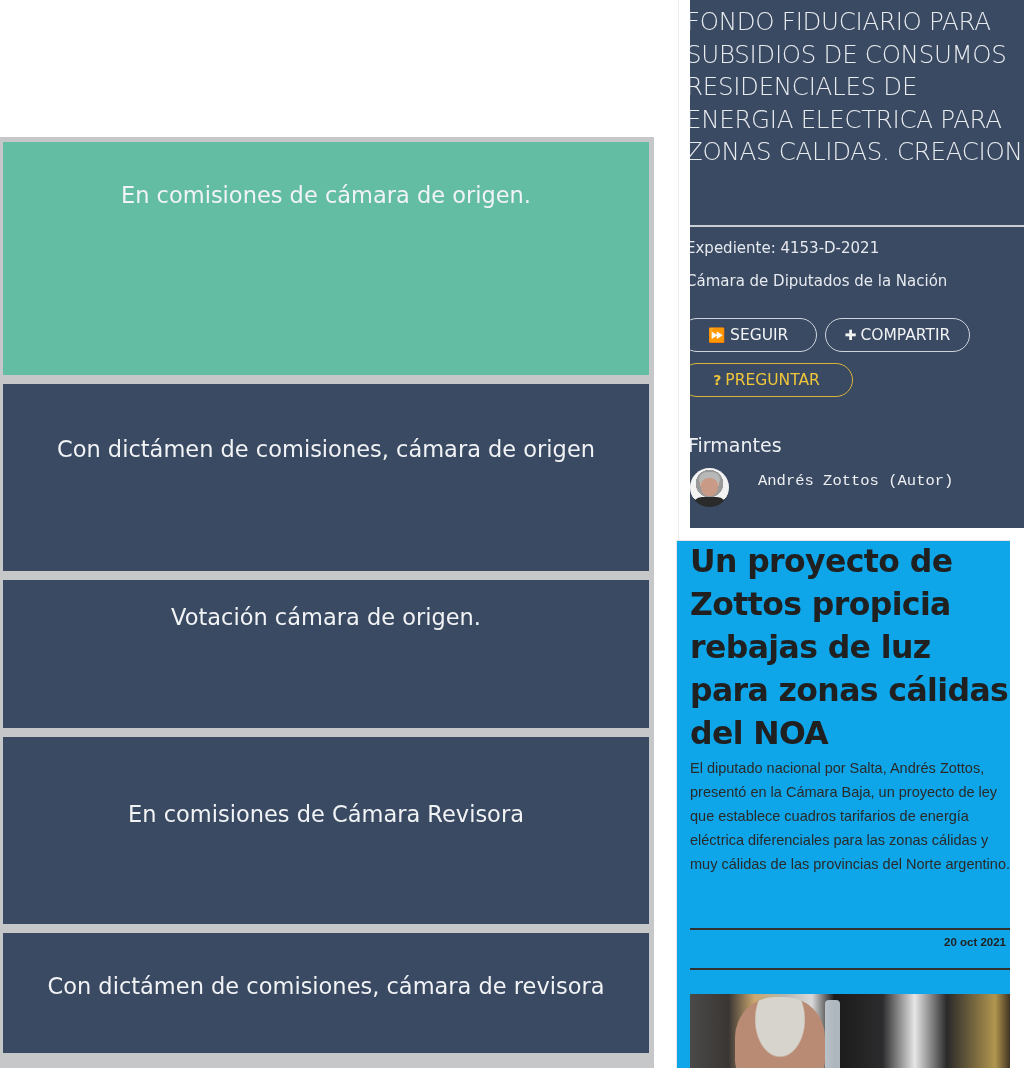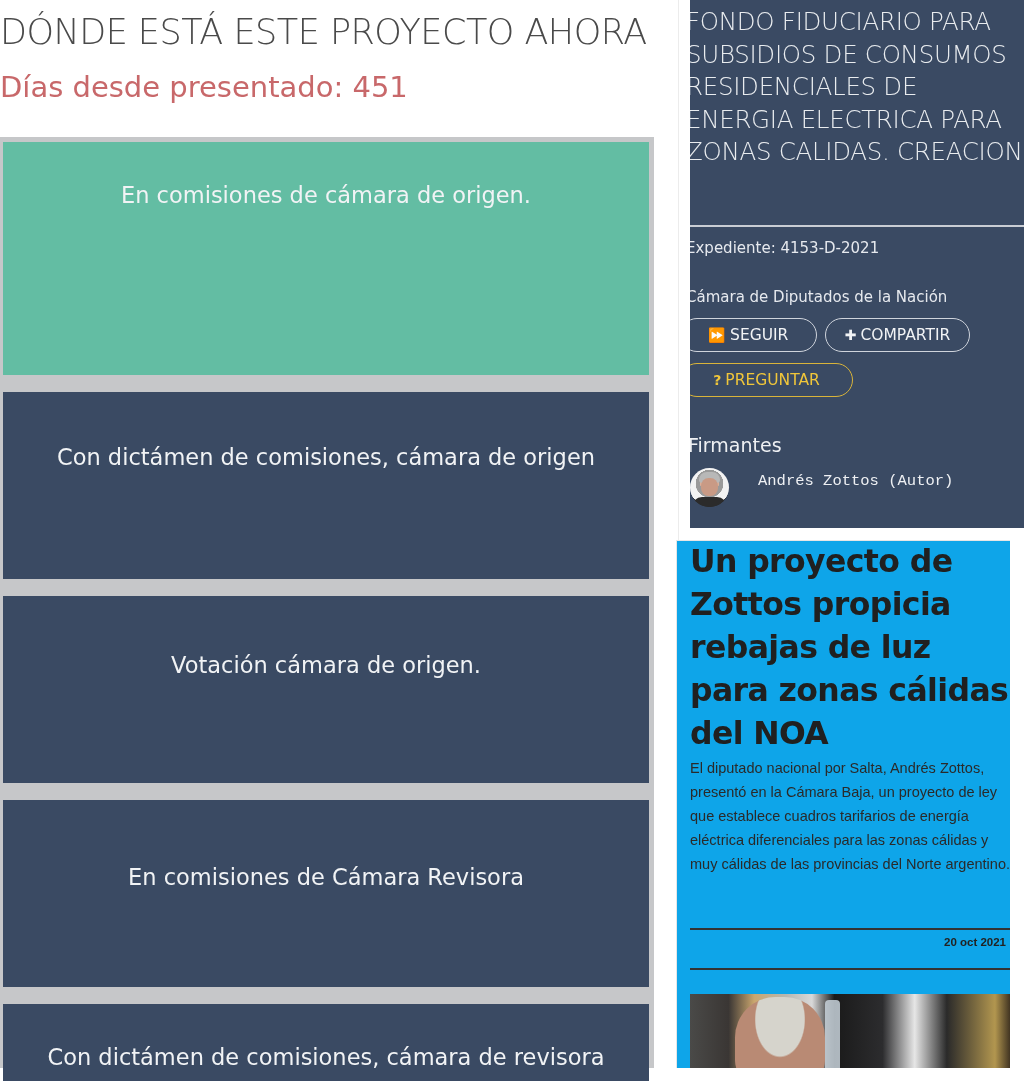--- a/index.html
+++ b/index.html
@@ -16,42 +16,42 @@
     position:absolute; left:0; top:70px; font-size:29px; color:#c8686a;
     font-family:"DejaVu Sans", sans-serif; white-space:nowrap;
   }
   .stages {
     position:absolute; left:0; top:137px; width:654px; height:931px;
     background:#c6c7c9; box-sizing:border-box; padding:5px 5px 0 3px;
   }
   .stage {
     position:relative; width:646px; background:#3a4a63; color:#f1f3f5;
     font-family:"DejaVu Sans", sans-serif; font-size:22.5px; text-align:center;
-    box-sizing:border-box; padding-top:40px; margin-bottom:17px; cursor:pointer;
+    box-sizing:border-box; padding-top:40px; margin-bottom:9px; cursor:pointer;
   }
   .stage.active { background:#63bda3; }
   .s0 { height:233px; }
   .s1 { height:187px; padding-top:52px; }
-  .s2 { height:187px; padding-top:56px; }
+  .s2 { height:148px; padding-top:24px; }
   .s3 { height:187px; padding-top:64px; }
   .s4 { height:120px; padding-top:40px; margin-bottom:0; }
   .divider-v { position:absolute; left:678px; top:0; width:1px; height:1068px; background:#ececec; }
 
   .proj {
     position:absolute; left:690px; top:0; width:334px; height:528px; background:#3a4a63; color:#eef0f3;
     overflow:hidden;
   }
   .proj .ptitle {
     position:absolute; left:-4px; top:6px; width:345px; font-size:24.5px; line-height:32.5px;
     font-family:"DejaVu Sans", sans-serif; font-weight:300; letter-spacing:-0.3px; color:#e9ecef;
   }
   .proj .rule { position:absolute; left:0; top:225px; width:334px; height:2px; background:#c9cdd4; }
   .proj .meta { position:absolute; left:-4px; font-size:15px; color:#e6e9ee; font-family:"DejaVu Sans", sans-serif; }
   .proj .m1 { top:239px; }
-  .proj .m2 { top:272px;margin-top:16px; }
+  .proj .m2 { top:272px; }
   .btn {
     position:absolute; height:34px; border:1.5px solid #cfd4dc; border-radius:18px; box-sizing:border-box;
     color:#f1f3f5; font-size:15.5px; font-family:"DejaVu Sans", sans-serif; display:flex; align-items:center;
     justify-content:center; gap:4px; cursor:pointer; background:transparent;
   }
   .btn.seguir { left:-10px; top:318px; width:137px; }
   .btn.compartir { left:135px; top:318px; width:145px; }
   .btn.preguntar { left:-10px; top:363px; width:173px; border-color:#d9b43a; color:#f0c63a; }
   .btn .ico { font-weight:bold; font-size:14px; }
   .proj .firm-h { position:absolute; left:-2px; top:434px; font-size:19px; font-family:"DejaVu Sans", sans-serif; color:#eef0f3; }
@@ -85,22 +85,20 @@
     background:linear-gradient(90deg,#4a4a48 0%,#3a3634 12%,#caa66e 20%,#b8b7b1 30%,#d8d8d8 38%,#1a1a1a 45%,#2c2c2e 60%,#e6e6e6 70%,#2a2a2a 80%,#b2964f 95%,#3a2e1f 100%);
   }
   .photo .head { position:absolute; left:45px; top:3px; width:90px; height:90px; border-radius:45% 45% 30% 30%;
     background:radial-gradient(ellipse at 50% 25%, #d6d4cc 0 38%, #b98a74 40% 100%); }
   .photo .bottle { position:absolute; left:135px; top:6px; width:15px; height:69px; background:#c8d2da; border-radius:4px 4px 0 0; opacity:.85; }
 </style>
 </head>
 <body>
 
 <div class="left">
-  <div class="title">DÓNDE ESTÁ ESTE PROYECTO AHORA</div>
-  <div class="days">Días desde presentado: 451</div>
   <div class="stages">
     <div class="stage active s0">
       <span>En comisiones de cámara de origen.</span>
     </div>
     <div class="stage s1">
       <span>Con dictámen de comisiones, cámara de origen</span>
     </div>
     <div class="stage s2">
       <span>Votación cámara de origen.</span>
     </div>

